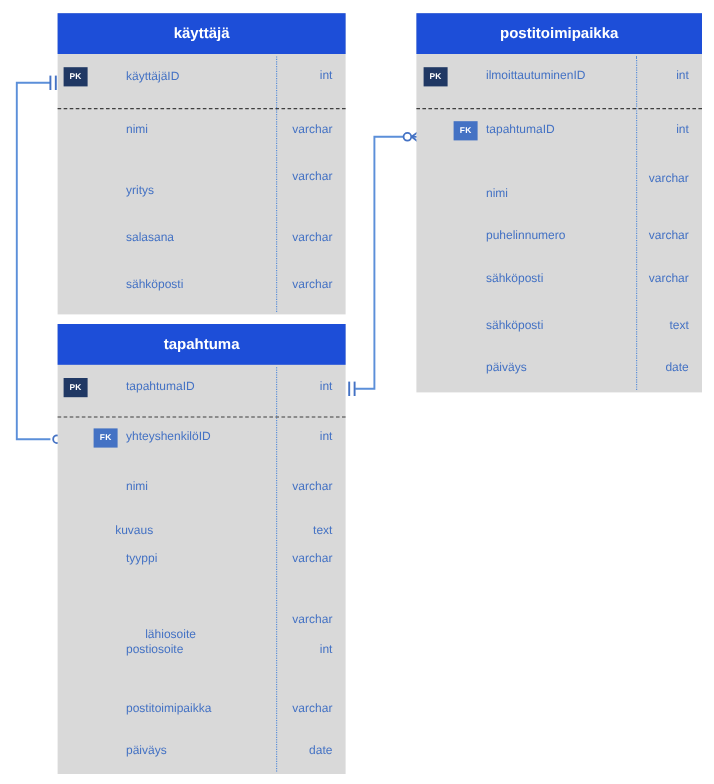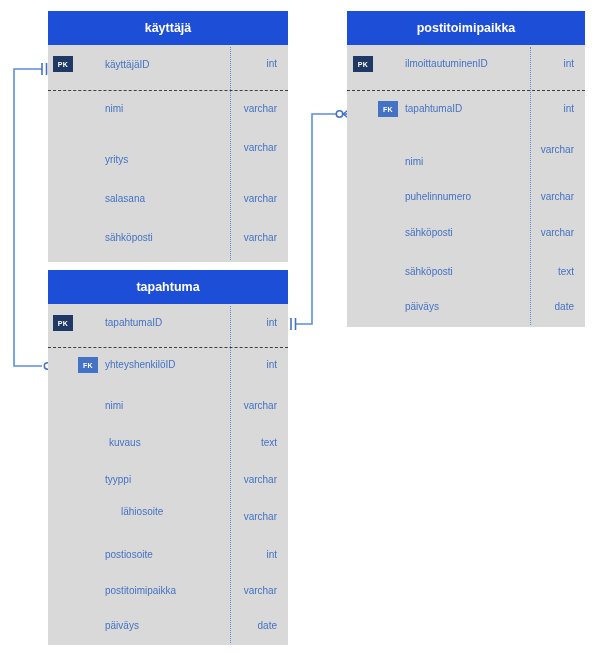--- a/index.html
+++ b/index.html
@@ -239,35 +239,35 @@
         <div class="row-name" style="left:57px; top:12px;">yhteyshenkilöID</div>
         <div class="row-type" style="right:11px; top:12px;">int</div>
       </div>
 
       <div class="row" style="top:85px; height:37px;">
         <div class="row-name" style="left:57px; top:11px;">nimi</div>
         <div class="row-type" style="right:11px; top:11px;">varchar</div>
       </div>
 
       <div class="row" style="top:122px; height:37px;">
-        <div class="row-name" style="left:61px; top:11px;">kuvaus</div>
+        <div class="row-name" style="left:48px; top:11px;">kuvaus</div>
         <div class="row-type" style="right:11px; top:11px;">text</div>
       </div>
 
-      <div class="row" style="top:159px; height:37px;">
+      <div class="row" style="top:145px; height:37px;">
         <div class="row-name" style="left:57px; top:11px;">tyyppi</div>
         <div class="row-type" style="right:11px; top:11px;">varchar</div>
       </div>
 
       <div class="row" style="top:196px; height:37px;">
-        <div class="row-name" style="left:57px; top:6px;padding-left:16px;">lähiosoite</div>
-        <div class="row-type" style="right:11px; top:11px;">varchar</div>
-      </div>
-
-      <div class="row" style="top:234px; height:37px;">
+        <div class="row-name" style="left:57px; top:24px;padding-left:16px;">lähiosoite</div>
+        <div class="row-type" style="right:11px; top:11px;">varchar</div>
+      </div>
+
+      <div class="row" style="top:221px; height:37px;">
         <div class="row-name" style="left:57px; top:11px;">postiosoite</div>
         <div class="row-type" style="right:11px; top:11px;">int</div>
       </div>
 
       <div class="row" style="top:270px; height:37px;">
         <div class="row-name" style="left:57px; top:11px;">postitoimipaikka</div>
         <div class="row-type" style="right:11px; top:11px;">varchar</div>
       </div>
 
       <div class="row" style="top:307px; height:34px;">

